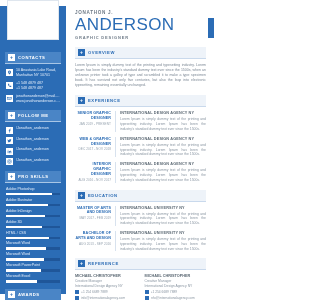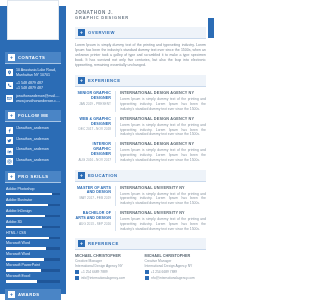--- a/index.html
+++ b/index.html
@@ -262,20 +262,21 @@
         <span class="tx">AWARDS</span>
       </div>
 
     </div>
   </div>
 
   <div class="main">
     <div class="accent"></div>
 
     <div class="pre-name">JONATHON J.</div>
+    <div class="name">ANDERSON</div>
     <div class="role">GRAPHIC DESIGNER</div>
 
     <div class="m-head">
       <span class="bx">+</span>
       <span class="tx">OVERVIEW</span>
     </div>
     <p class="para">Lorem Ipsum is simply dummy text of the printing and typesetting industry. Lorem Ipsum has been the industry's standard dummy text ever since the 1500s, when an unknown printer took a galley of type and scrambled it to make a type specimen book. It has survived not only five centuries, but also the leap into electronic typesetting, remaining essentially unchanged.</p>
 
     <div class="m-head">
       <span class="bx">+</span>

